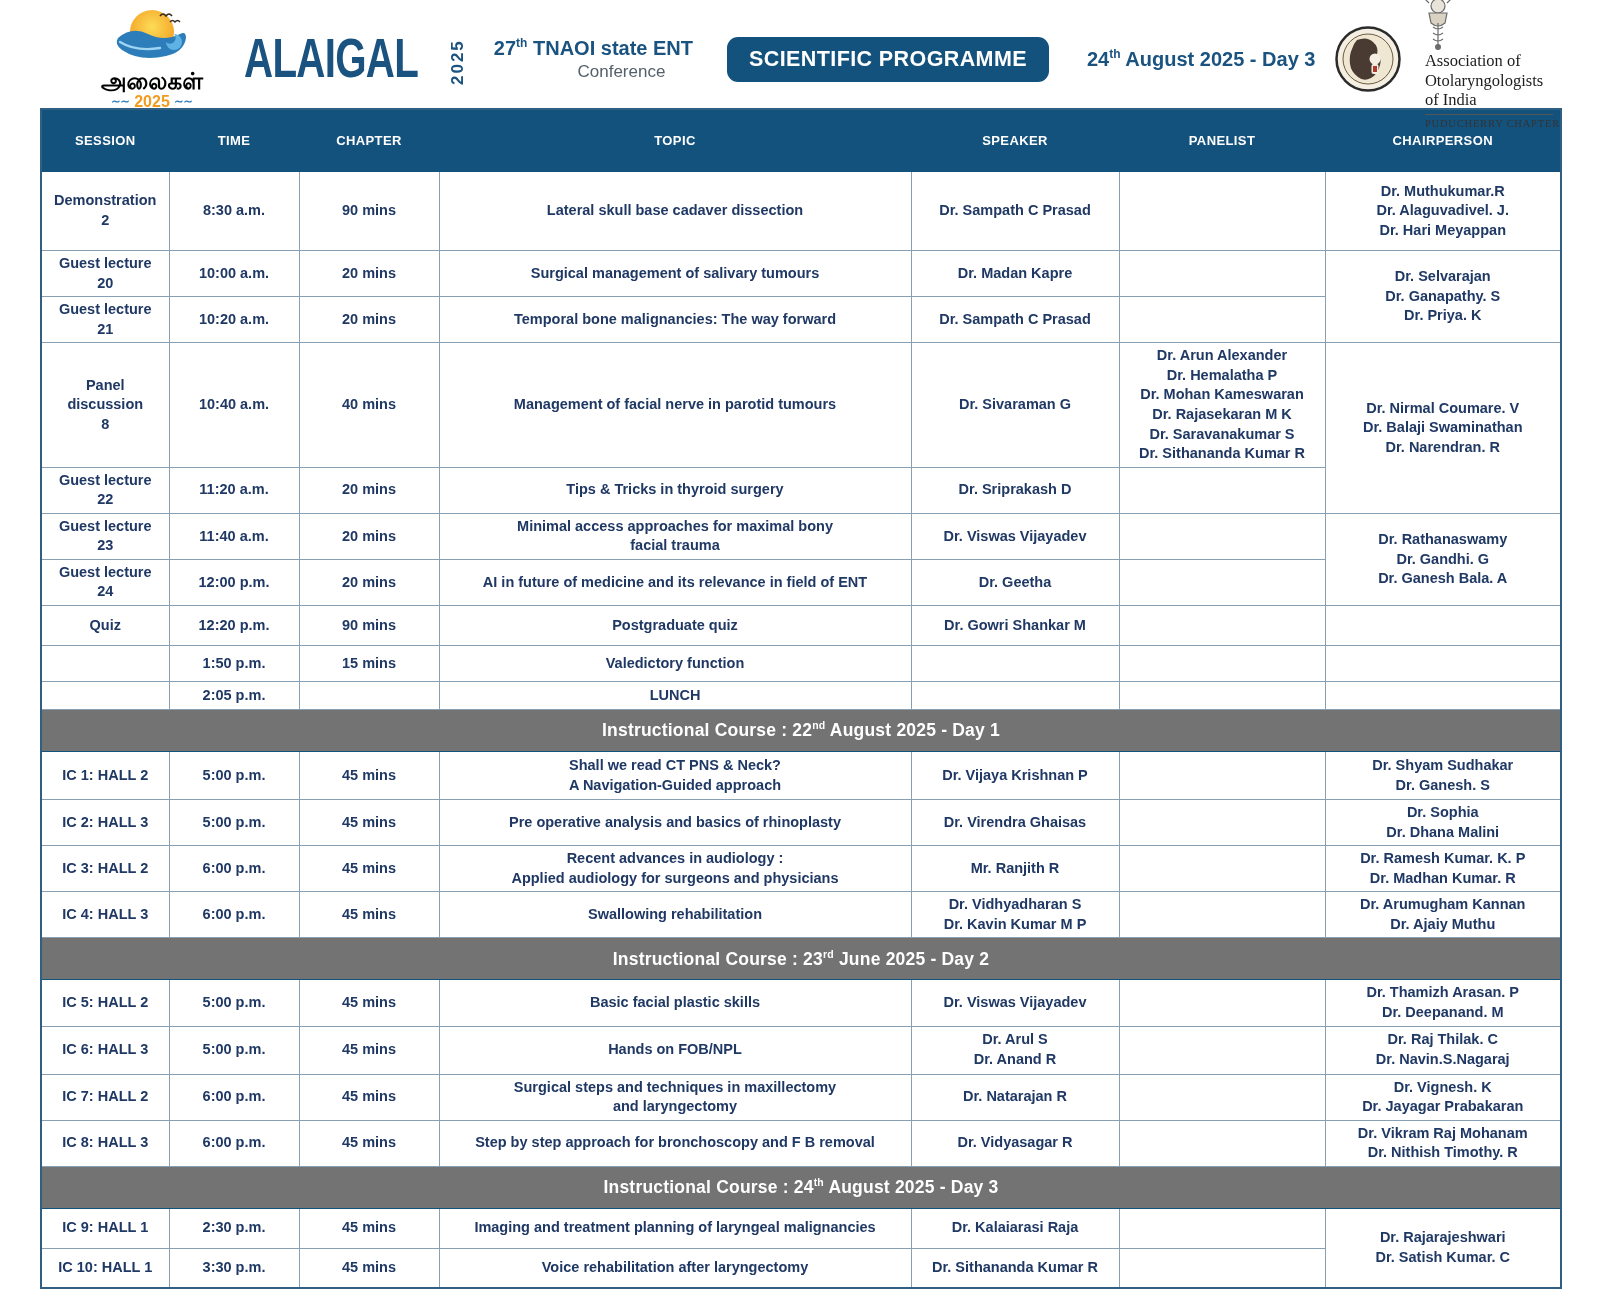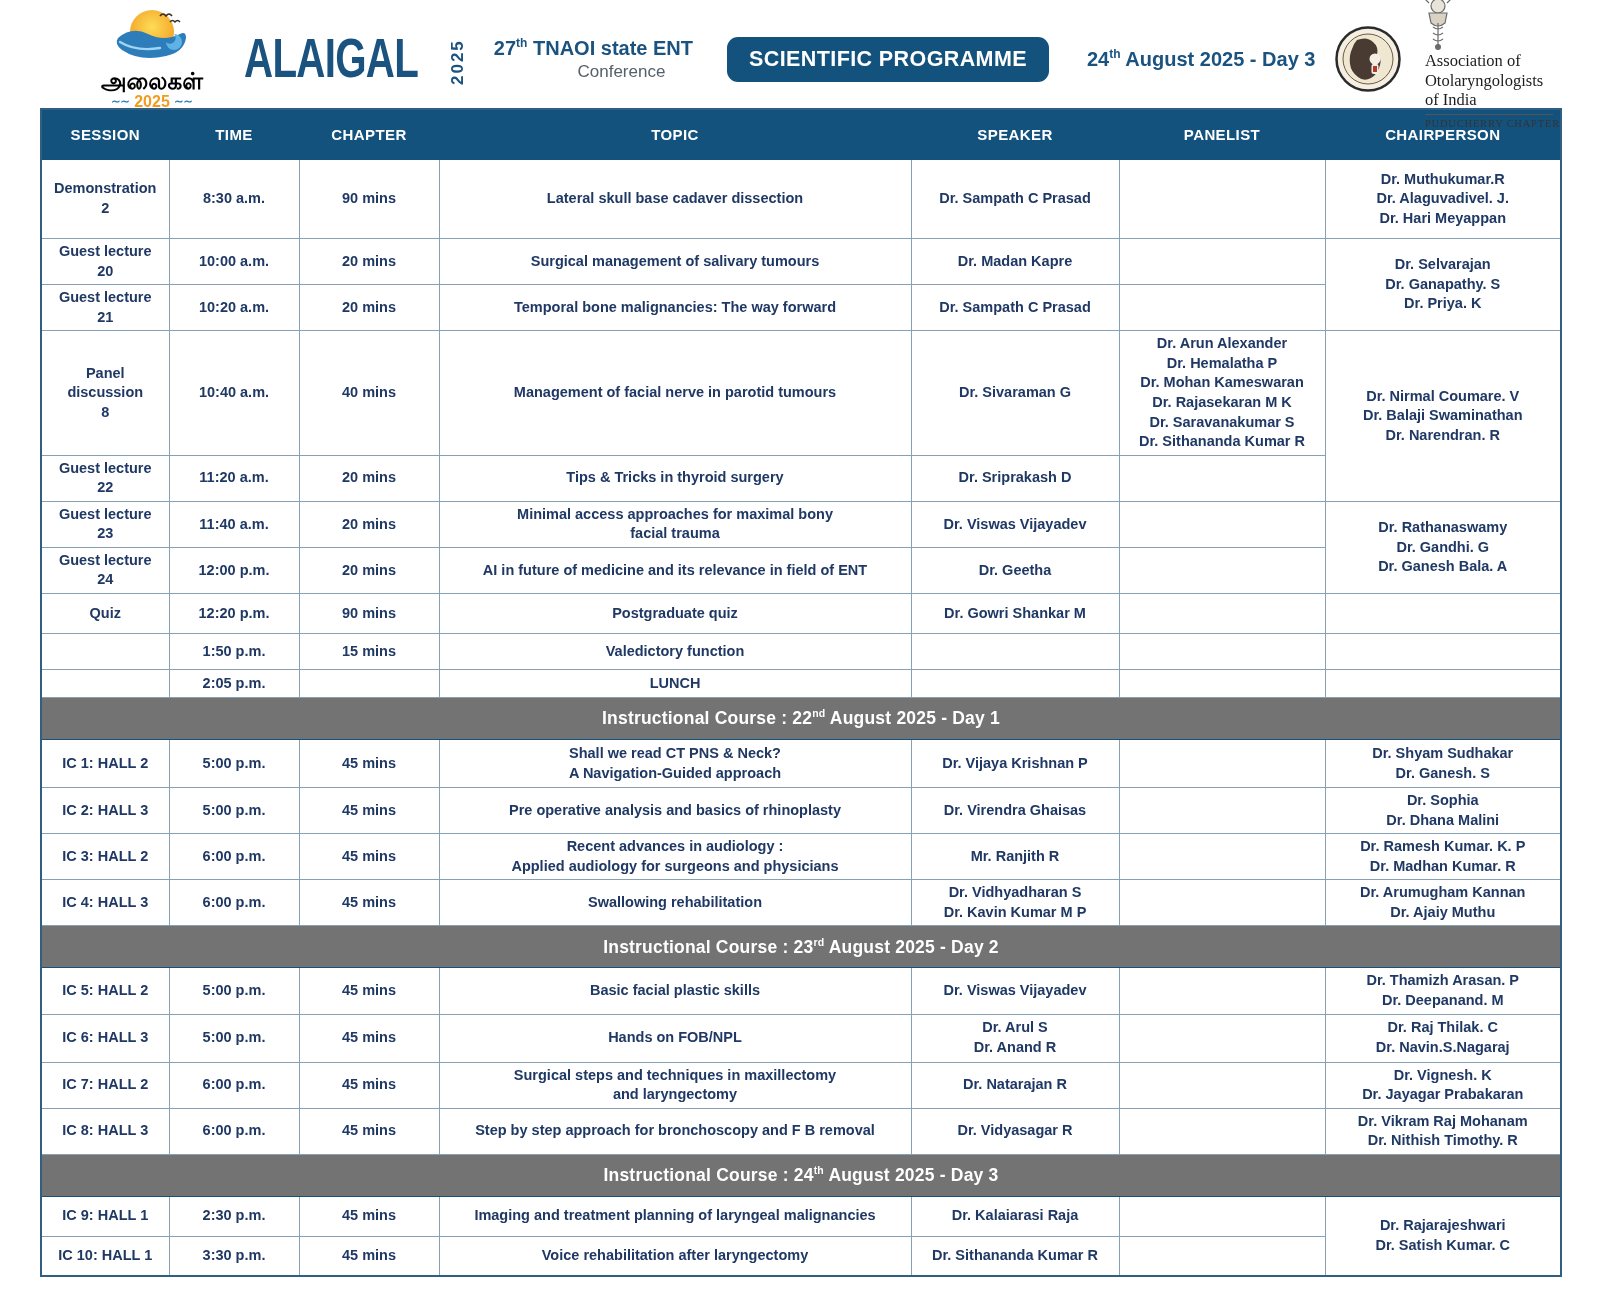--- a/index.html
+++ b/index.html
@@ -56,22 +56,22 @@
   sup{font-size:.6em;}
 
   
   table.prog{
     width:1520px;margin:4px 40px 0 40px;
     border-collapse:collapse;table-layout:fixed;
     border:2px solid #2F5F82;
   }
   table.prog th{
     background:#14527E;color:#ffffff;
-    font-size:15px;font-weight:bold;letter-spacing:.4px;
-    height:45px;border:1px solid #14527E;padding:2px;
+    font-size:13px;font-weight:bold;letter-spacing:.4px;
+    height:45px;border:1px solid #14527E;padding:8px;
   }
   table.prog td{
     border:1px solid #87A0B4;
     color:#1F3864;font-weight:bold;font-size:14.5px;line-height:1.35;
     text-align:center;vertical-align:middle;
     white-space:pre-line;padding:3px 8px;box-sizing:border-box;
     background:#ffffff;
   }
   td.left{text-align:left;padding-left:12px;}
   tr.section-bar td{
@@ -324,21 +324,21 @@
         <td>45 mins</td>
         <td>Swallowing rehabilitation</td>
         <td>Dr. Vidhyadharan S
 Dr. Kavin Kumar M P</td>
         <td></td>
         <td class="left">Dr. Arumugham Kannan
 Dr. Ajaiy Muthu</td>
       </tr>
 
       <tr class="section-bar">
-        <td colspan="7"><span>Instructional Course : 23</span><sup>rd</sup><span> August 2025 - Day 2</span></td>
+        <td colspan="7"><span>Instructional Course : 23</span><sup>rd</sup><span> June 2025 - Day 2</span></td>
       </tr>
       <tr style="height:46px">
         <td>IC 5: HALL 2</td>
         <td>5:00 p.m.</td>
         <td>45 mins</td>
         <td>Basic facial plastic skills</td>
         <td>Dr. Viswas Vijayadev</td>
         <td></td>
         <td class="left">Dr. Thamizh Arasan. P
 Dr. Deepanand. M</td>

